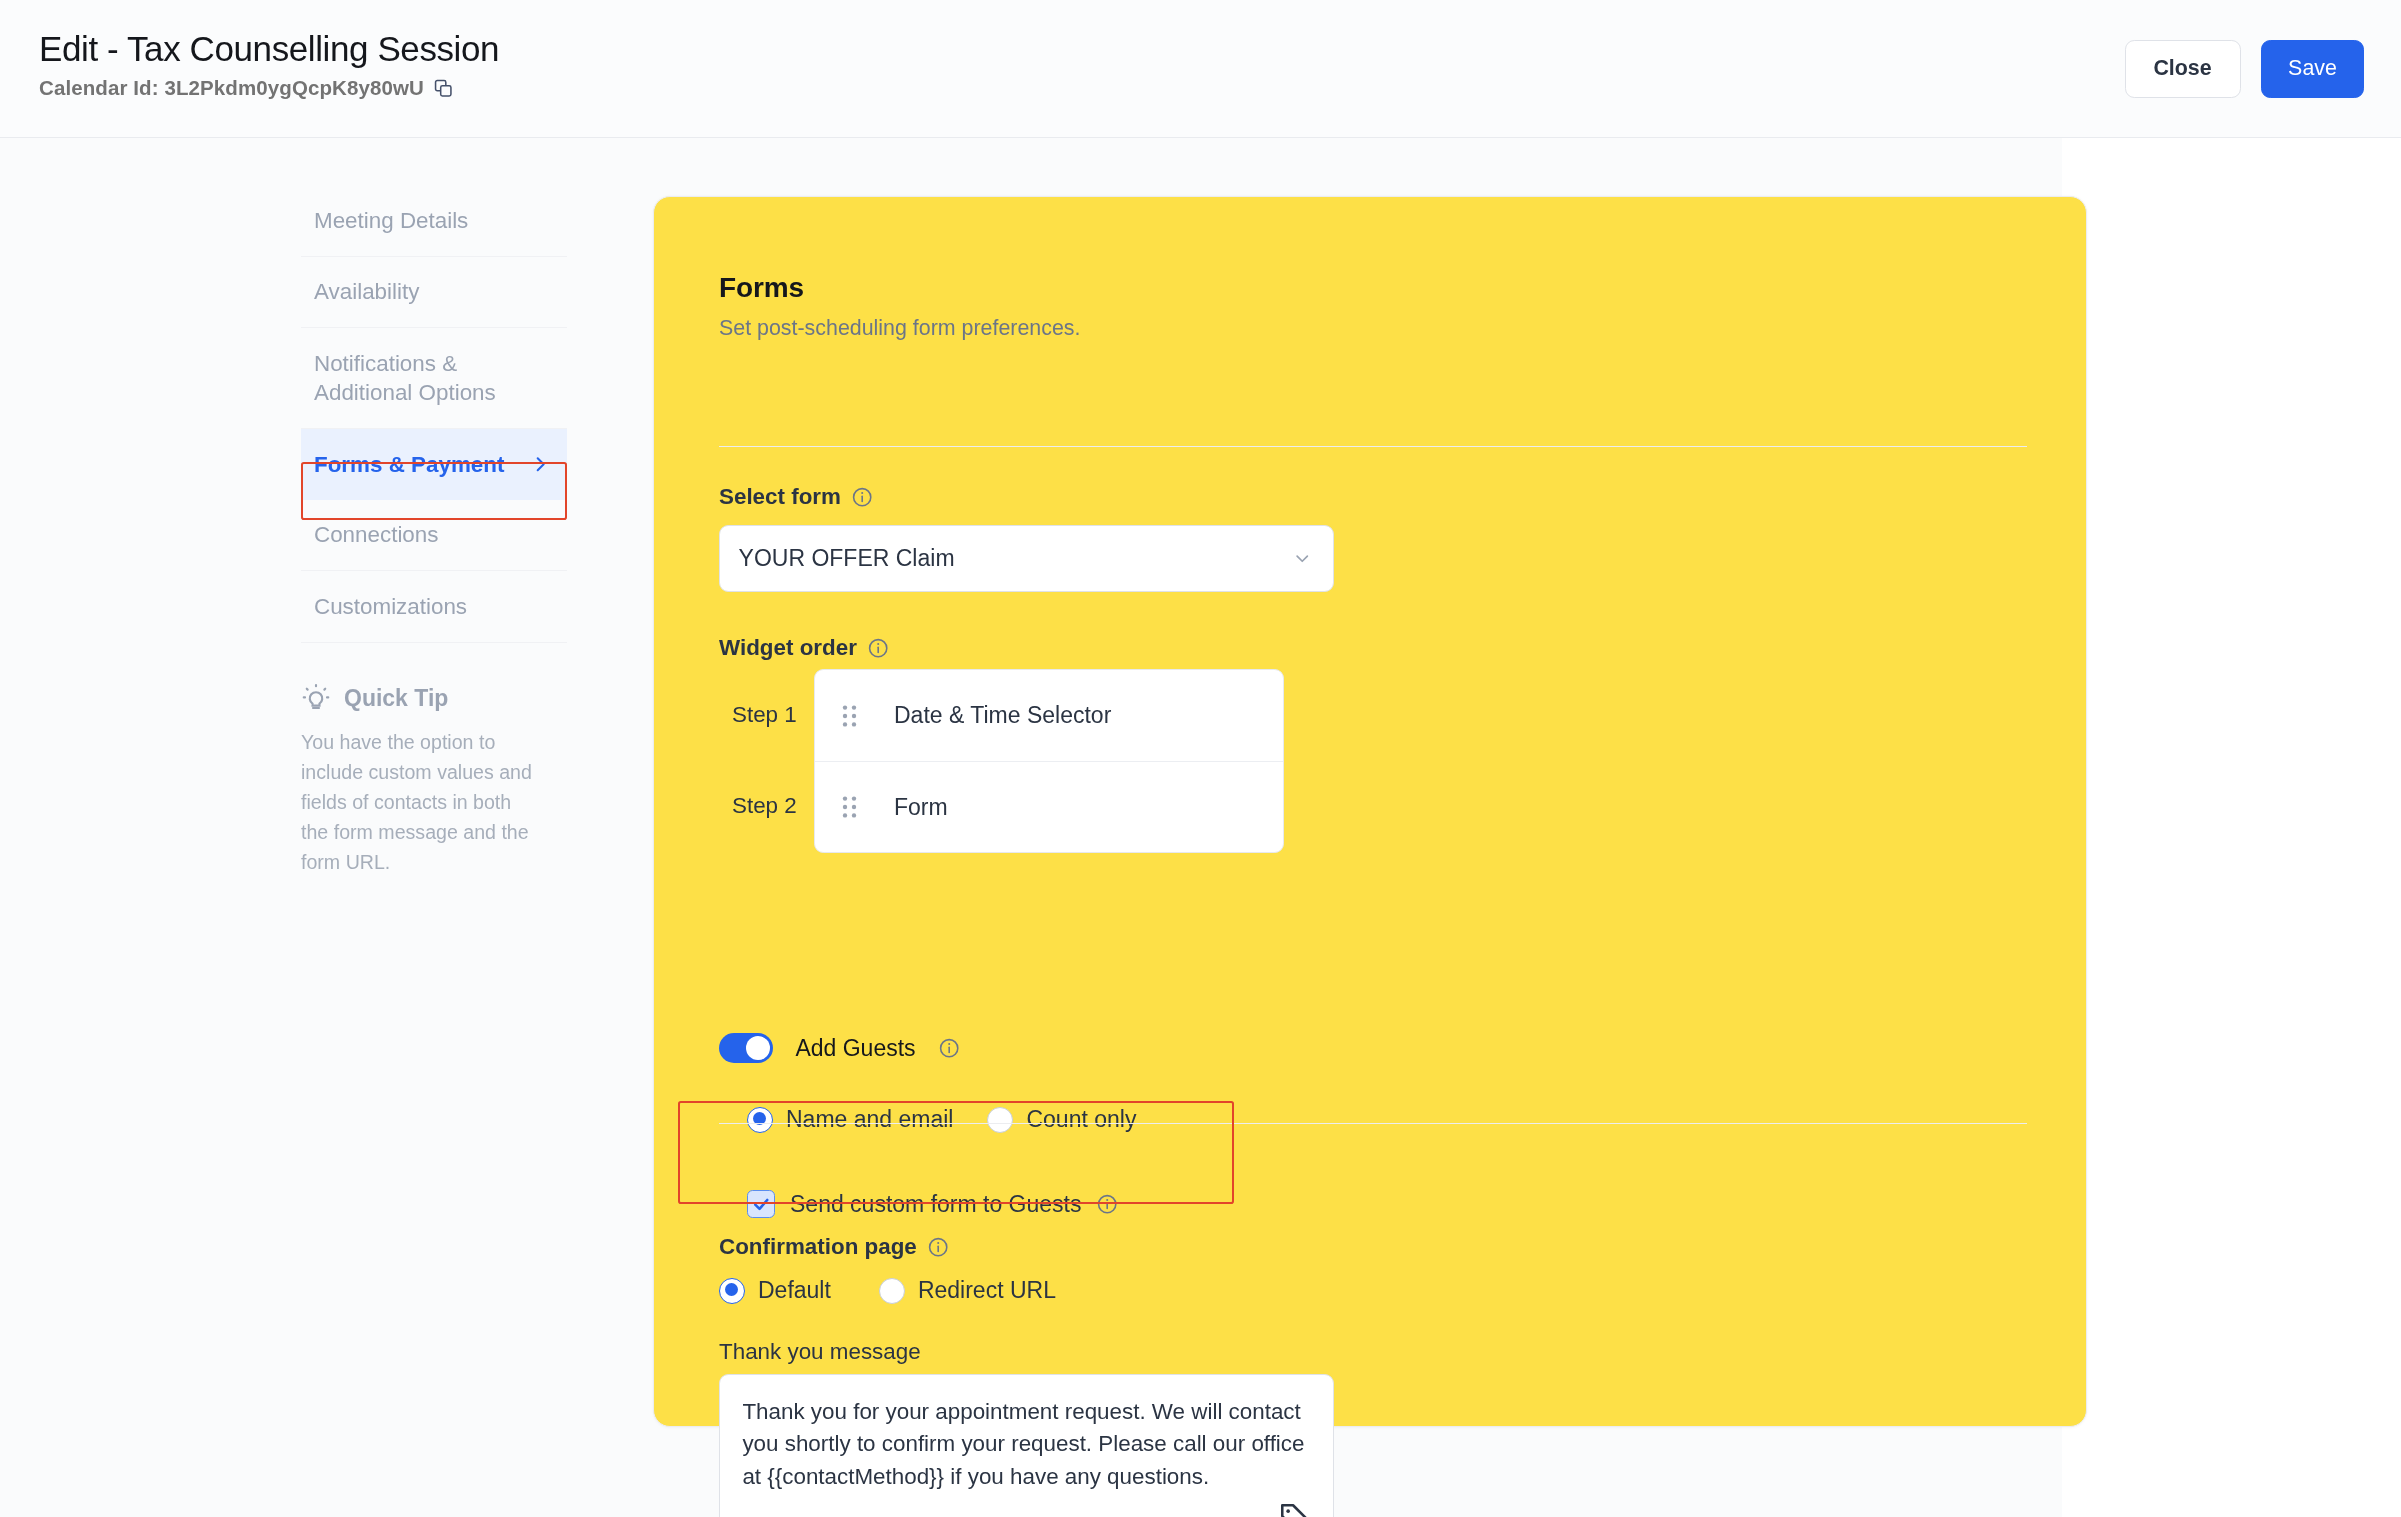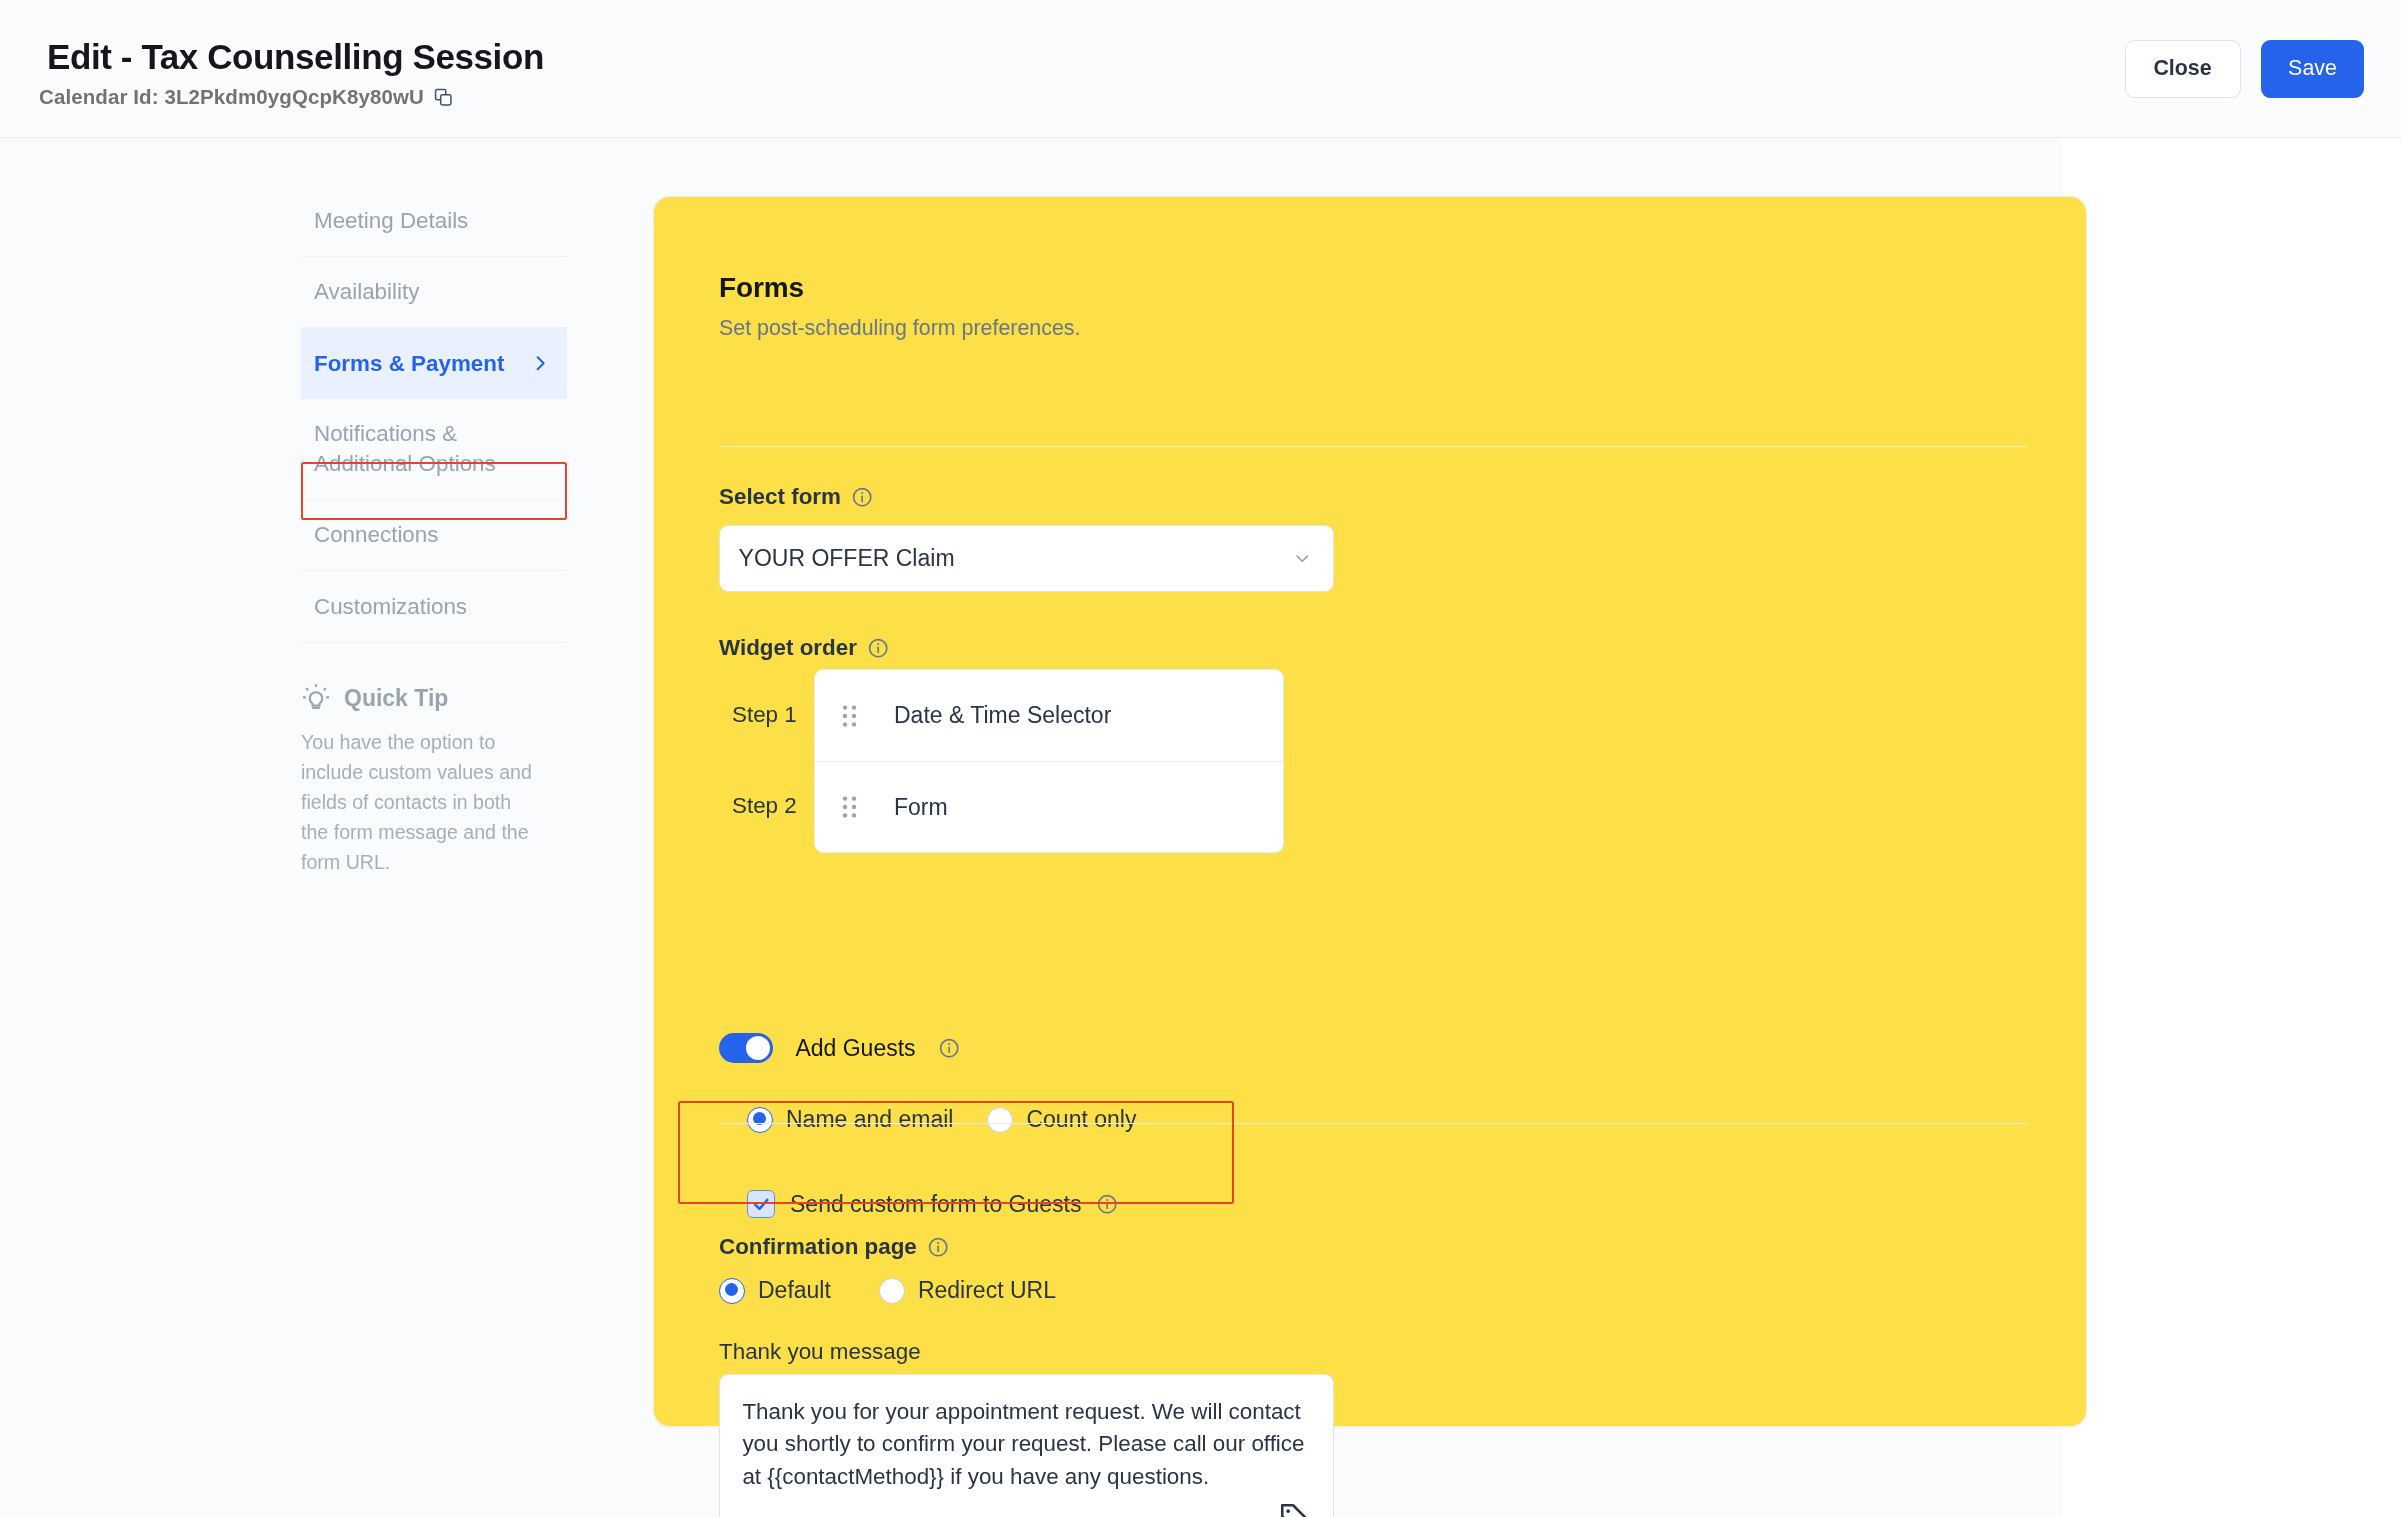--- a/index.html
+++ b/index.html
@@ -14,22 +14,22 @@
 
   
   .topbar {
     position: absolute; left: 0; top: 0;
     width: 2401px; height: 138px;
     background: #fbfcfd;
     border-bottom: 0.9px solid #e9ebef;
   }
   .title-block { position: absolute; left: 39px; top: 28px; }
   .page-title {
-    font-size: 35px; font-weight: 700; color: #15171c;
-    letter-spacing: -0.4px; line-height: 1.18; margin: 8px;
+    font-size: 35px; font-weight: 400; color: #15171c;
+    letter-spacing: -0.4px; line-height: 1.18; margin: 0;
   }
   .subtitle-row {
     display: flex; align-items: center; gap: 9.3px;
     margin-top: 6.5px;
   }
   .calendar-id {
     font-size: 20.5px; color: #737373; font-weight: 700; letter-spacing: 0.1px;
   }
   .copy-icon { display: inline-flex; width: 20.5px; height: 20.5px; cursor: pointer; }
   .hdr-actions {
@@ -267,30 +267,30 @@
 
 <div class="body-area">
 
   <nav class="sidebar">
     <div class="nav-item">
       <span>Meeting Details</span>
     </div>
     <div class="nav-item">
       <span>Availability</span>
     </div>
+    <div class="nav-item">
+      <span>Notifications &amp; Additional Options</span>
+    </div>
     <div class="nav-item active">
       <span>Forms &amp; Payment</span>
       <span class="chev">
         <svg viewBox="0 0 24 24" width="20.5" height="20.5" fill="none" stroke="#2563eb" stroke-width="2.4" stroke-linecap="round" stroke-linejoin="round">
           <polyline points="9 5 16 12 9 19"></polyline>
         </svg>
       </span>
-    </div>
-    <div class="nav-item">
-      <span>Notifications &amp; Additional Options</span>
     </div>
     <div class="nav-item">
       <span>Connections</span>
     </div>
     <div class="nav-item">
       <span>Customizations</span>
     </div>
   </nav>
 
   <div class="hl-box hl-nav"></div>

